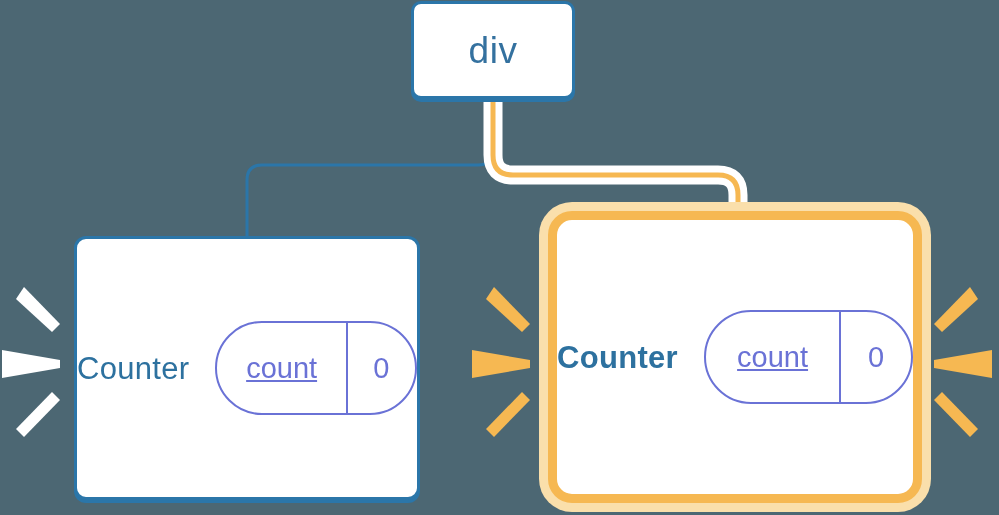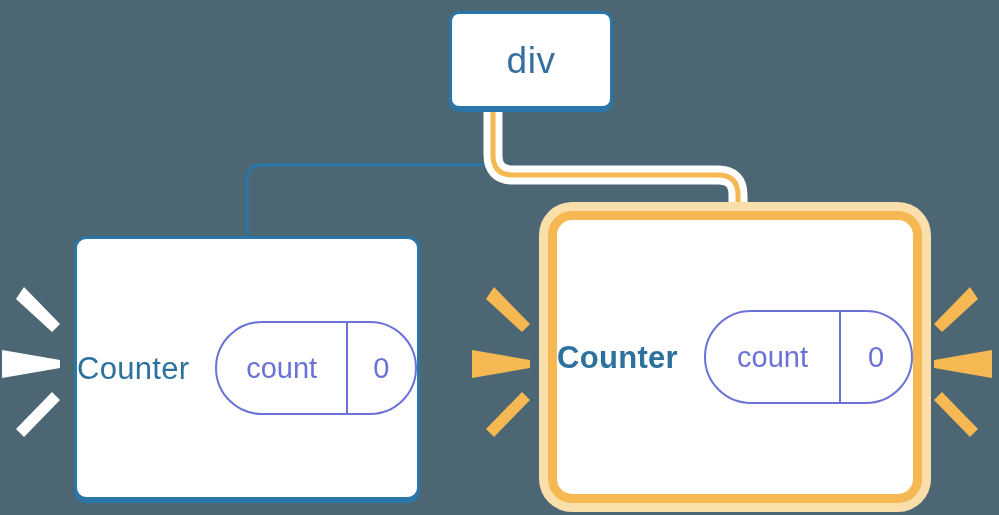--- a/index.html
+++ b/index.html
@@ -24,32 +24,31 @@
     left: 0;
     top: 0;
     width: 999px;
     height: 515px;
     pointer-events: none;
   }
   
   .node-div {
     position: absolute;
     left: 411px;
-    top: 11px;
+    top: 1px;
     width: 164px;
     height: 98px;
     background: #ffffff;
     border: 3px solid #2b76a9;
     border-radius: 10px;
     box-sizing: border-box;
     box-shadow: 0 3px 0 0 #2b76a9;
     display: flex;
     align-items: center;
     justify-content: center;
-    margin-left: 38px;
   }
   .node-div-label {
     color: #34719f;
     font-size: 37px;
     font-weight: 400;
     letter-spacing: 0.5px;
     line-height: 1;
   }
   
   .card {
@@ -121,20 +120,21 @@
     display: flex;
     align-items: center;
     justify-content: center;
     color: #6a72d6;
     font-size: 29px;
     line-height: 1;
   }
   .pill-key {
     flex: 0 0 65%;
     border-right: 2px solid #6a72d6;
+    text-decoration: underline;
   }
   .pill-val {
     flex: 1 1 auto;
   }
   
   .sparks {
     position: absolute;
     width: 62px;
     height: 180px;
     pointer-events: none;

